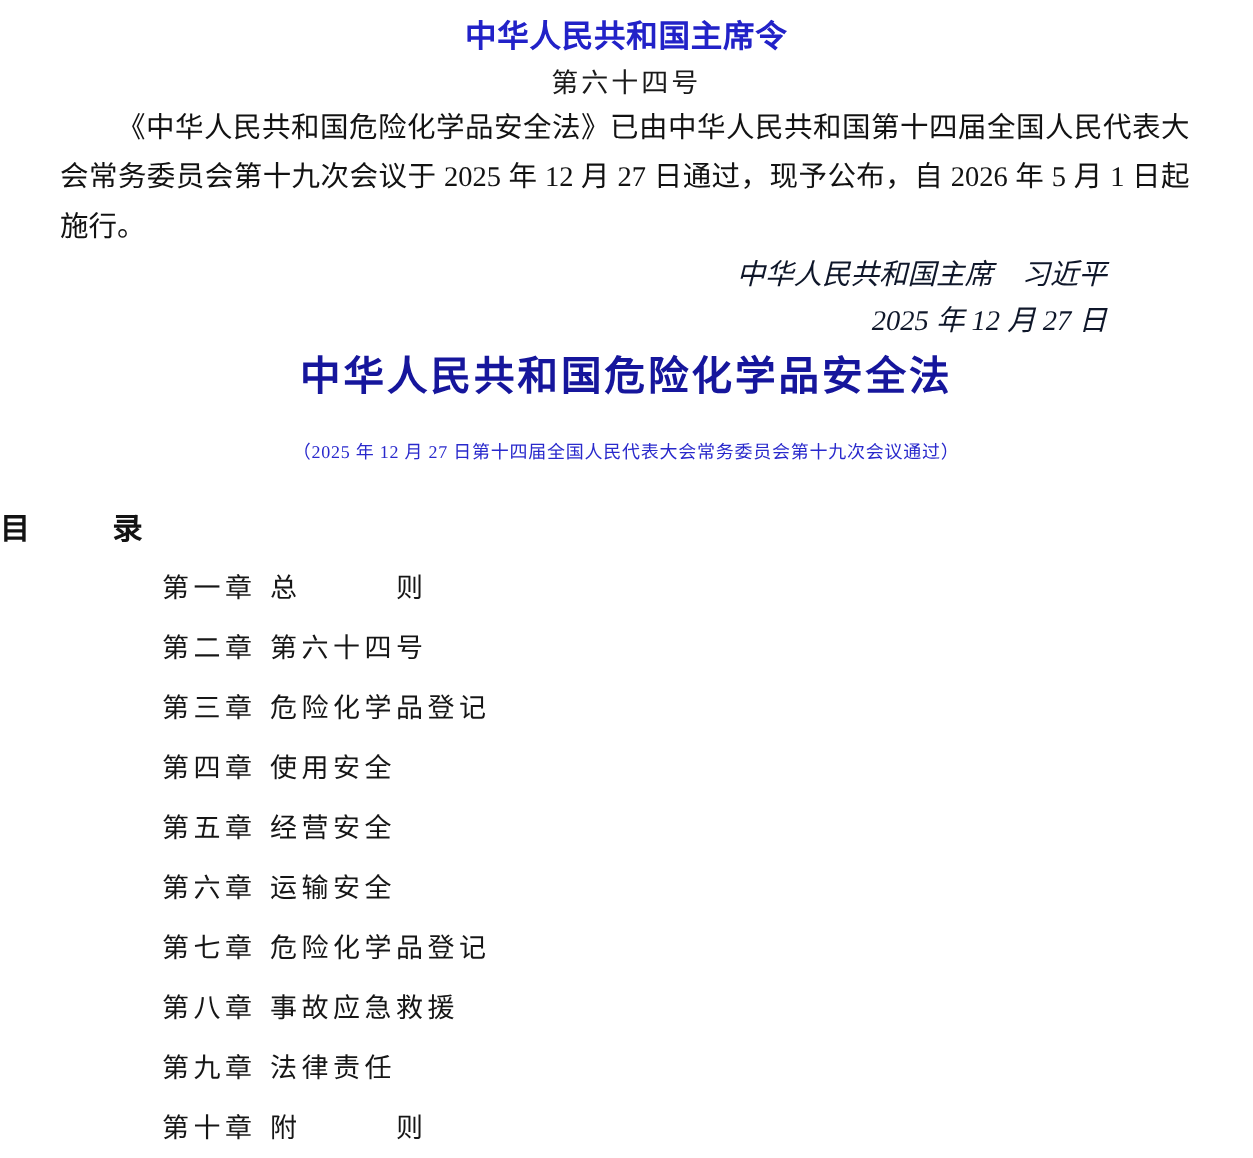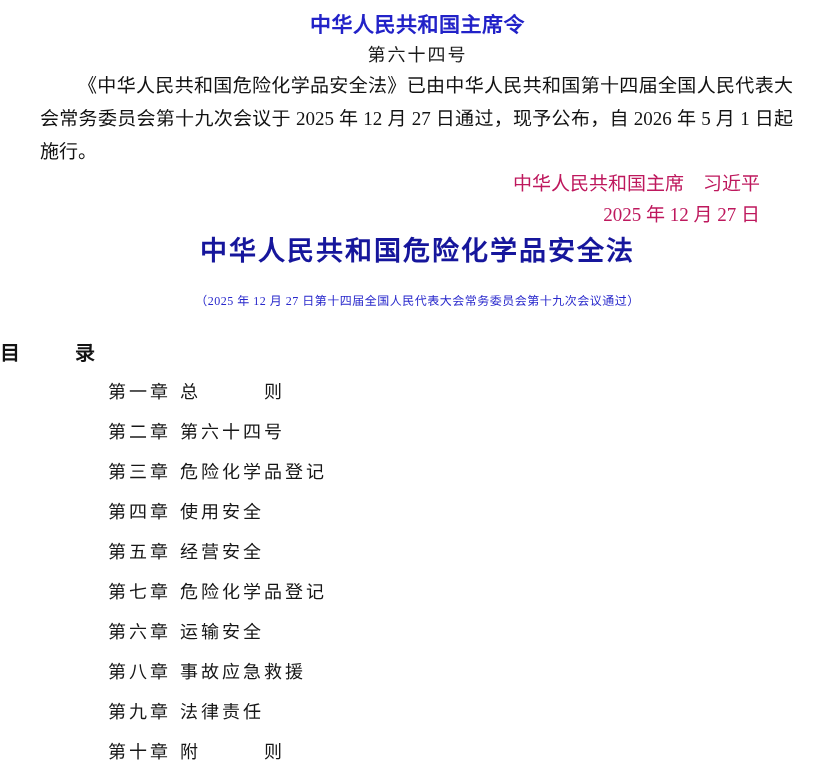--- a/index.html
+++ b/index.html
@@ -34,25 +34,26 @@
   .decree-body {
     margin: 3px 42px 0 40px;
     font-size: 19px;
     line-height: 33px;
     text-align: justify;
     text-indent: 2em;
     color: #121212;
   }
   .signature-block {
     margin-top: 0;
-    padding-right: 75px;
+    padding-right: 97px;
     text-align: right;
     font-size: 19px;
     line-height: 31px;
-    color: #be185d;
+    color: #0f172a;
+    font-style: italic;
   }
   .law-title {
     margin: 2px 0 0 0;
     text-align: center;
     font-family: "Liberation Sans", sans-serif;
     font-size: 27px;
     line-height: 38px;
     font-weight: bold;
     letter-spacing: 2px;
     color: var(--law-title-color, #16169c);
@@ -128,26 +129,26 @@
       </li>
       <li class="toc-item">
         <span class="ch-label">第四章</span>
         <span class="ch-title">使用安全</span>
       </li>
       <li class="toc-item">
         <span class="ch-label">第五章</span>
         <span class="ch-title">经营安全</span>
       </li>
       <li class="toc-item">
+        <span class="ch-label">第六章</span>
+        <span class="ch-title">运输安全</span>
+      </li>
+      <li class="toc-item">
         <span class="ch-label">第七章</span>
         <span class="ch-title">危险化学品登记</span>
-      </li>
-      <li class="toc-item">
-        <span class="ch-label">第六章</span>
-        <span class="ch-title">运输安全</span>
       </li>
       <li class="toc-item">
         <span class="ch-label">第八章</span>
         <span class="ch-title">事故应急救援</span>
       </li>
       <li class="toc-item">
         <span class="ch-label">第九章</span>
         <span class="ch-title">法律责任</span>
       </li>
       <li class="toc-item">

